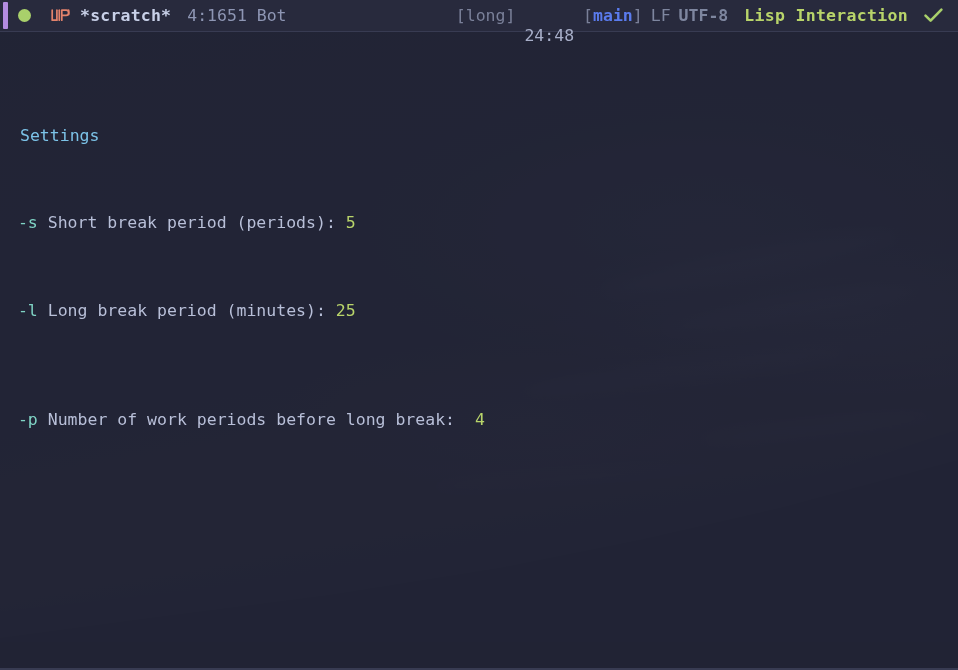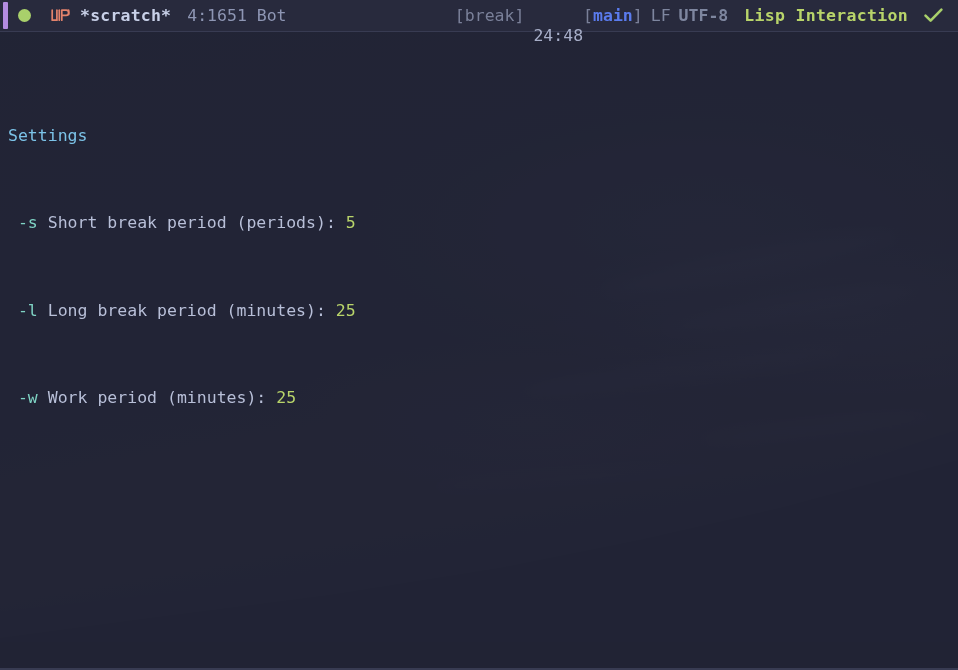--- a/index.html
+++ b/index.html
@@ -113,38 +113,38 @@
     font-weight: bold;
     letter-spacing: .2px;
   }
   .hdr-pos {
     margin-left: 16px;
     color: #8e96b4;
   }
   .hdr-spacer { flex: 1 1 auto; }
   .hdr-proj  { color: #7a8099; }
   .hdr-time  { color: #a7aec8; margin-left: 9px; margin-top: 40px; }
-  .hdr-branch{ color: #7a8099; }
+  .hdr-branch{ margin-left: 9px; color: #7a8099; }
   .hdr-branch b { color: #5a7bed; font-weight: bold; }
   .hdr-eol   { margin-left: 8px; color: #7e869f; }
   .hdr-enc   { margin-left: 8px; color: #7e869f; font-weight: bold; }
   .hdr-mode  { margin-left: 16px; color: #b8d46a; font-weight: bold; letter-spacing: .3px; }
   .hdr-check { margin-left: 15px; margin-right: 14px; display:inline-flex; }
 
   
   #buffer {
     padding: 6px 0 0 0;
     color: #c0c6de;
     white-space: pre;
   }
   .line { height: 21.8px; padding-left: 8px; }
   .blank { height: 21.8px; }
   .sec-head {
     color: #7cc3e8;
-    padding-left: 8px;
+    padding-left: 20px;
     height: 21.8px;
   }
 
   
   .flag  { color: #7fd3c4; }
   .stxt  { color: #b8bfd8; }
   .snum  { color: #b8d46a; }
 
   #bottom-rule {
     position: absolute;
@@ -195,21 +195,21 @@
             <path d="M18.6 3.2 L18.6 7.4"></path>
           </g>
         </svg>
       </span>
 
       <span class="hdr-buffer">*scratch*</span>
       <span class="hdr-pos">4:1651 Bot</span>
 
       <span class="hdr-spacer"></span>
 
-      <span class="hdr-proj">[break]</span>
+      <span class="hdr-proj">[long]</span>
       <span class="hdr-time">24:48</span>
       <span class="hdr-branch"><span>[</span><b>main</b><span>]</span></span>
       <span class="hdr-eol">LF</span>
       <span class="hdr-enc">UTF-8</span>
       <span class="hdr-mode">Lisp Interaction</span>
       <span class="hdr-check">
         <svg width="21" height="17" viewBox="0 0 21 17">
           <path d="M2.5 8.6 L7.6 13.6 L18.4 2.6" fill="none" stroke="#a9d06b" stroke-width="2.6" stroke-linecap="round" stroke-linejoin="round"></path>
         </svg>
       </span>
@@ -217,22 +217,22 @@
 
     <div id="buffer">
 
       
       <div class="sec-head">Settings</div>
 
       <div class="line"> <span class="flag">-s</span> <span class="stxt">Short break period (periods):</span> <span class="snum">5</span></div>
 
       <div class="line"> <span class="flag">-l</span> <span class="stxt">Long break period (minutes):</span> <span class="snum">25</span></div>
 
-      <div class="line"> <span class="flag">-w</span> <span class="stxt">Work period (minutes):</span> <span class="snum">25</span></div>
-
+
+      <div class="line"> <span class="flag">-p</span> <span class="stxt">Number of work periods before long break:</span>  <span class="snum">4</span></div>
 
       <div class="blank"></div>
 
       
       
 
       
 
       
 

